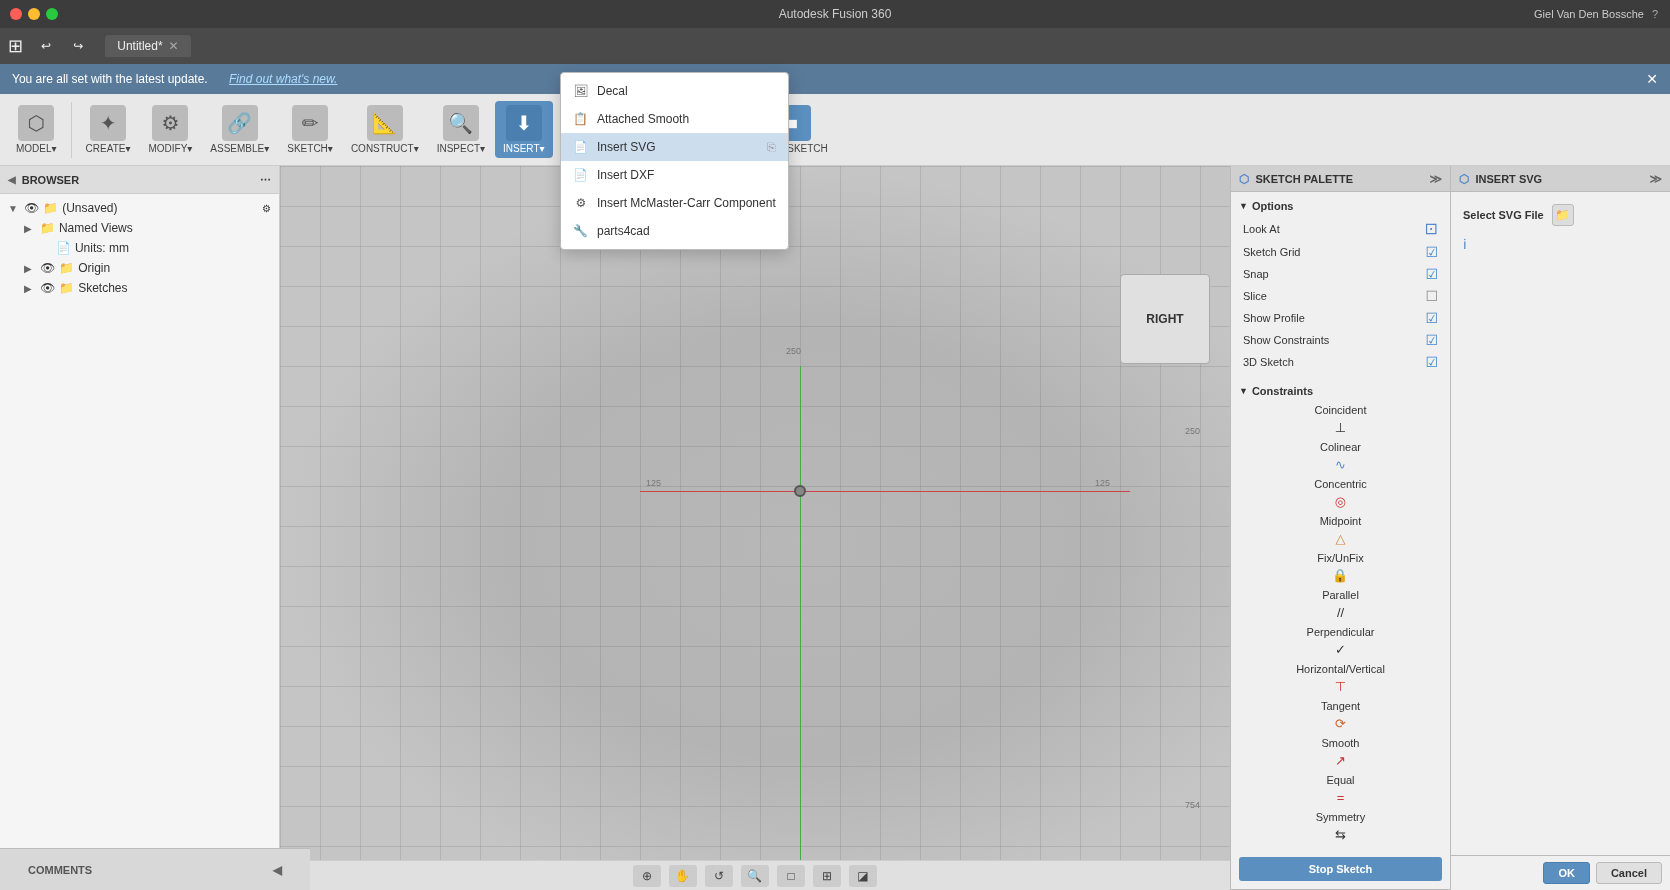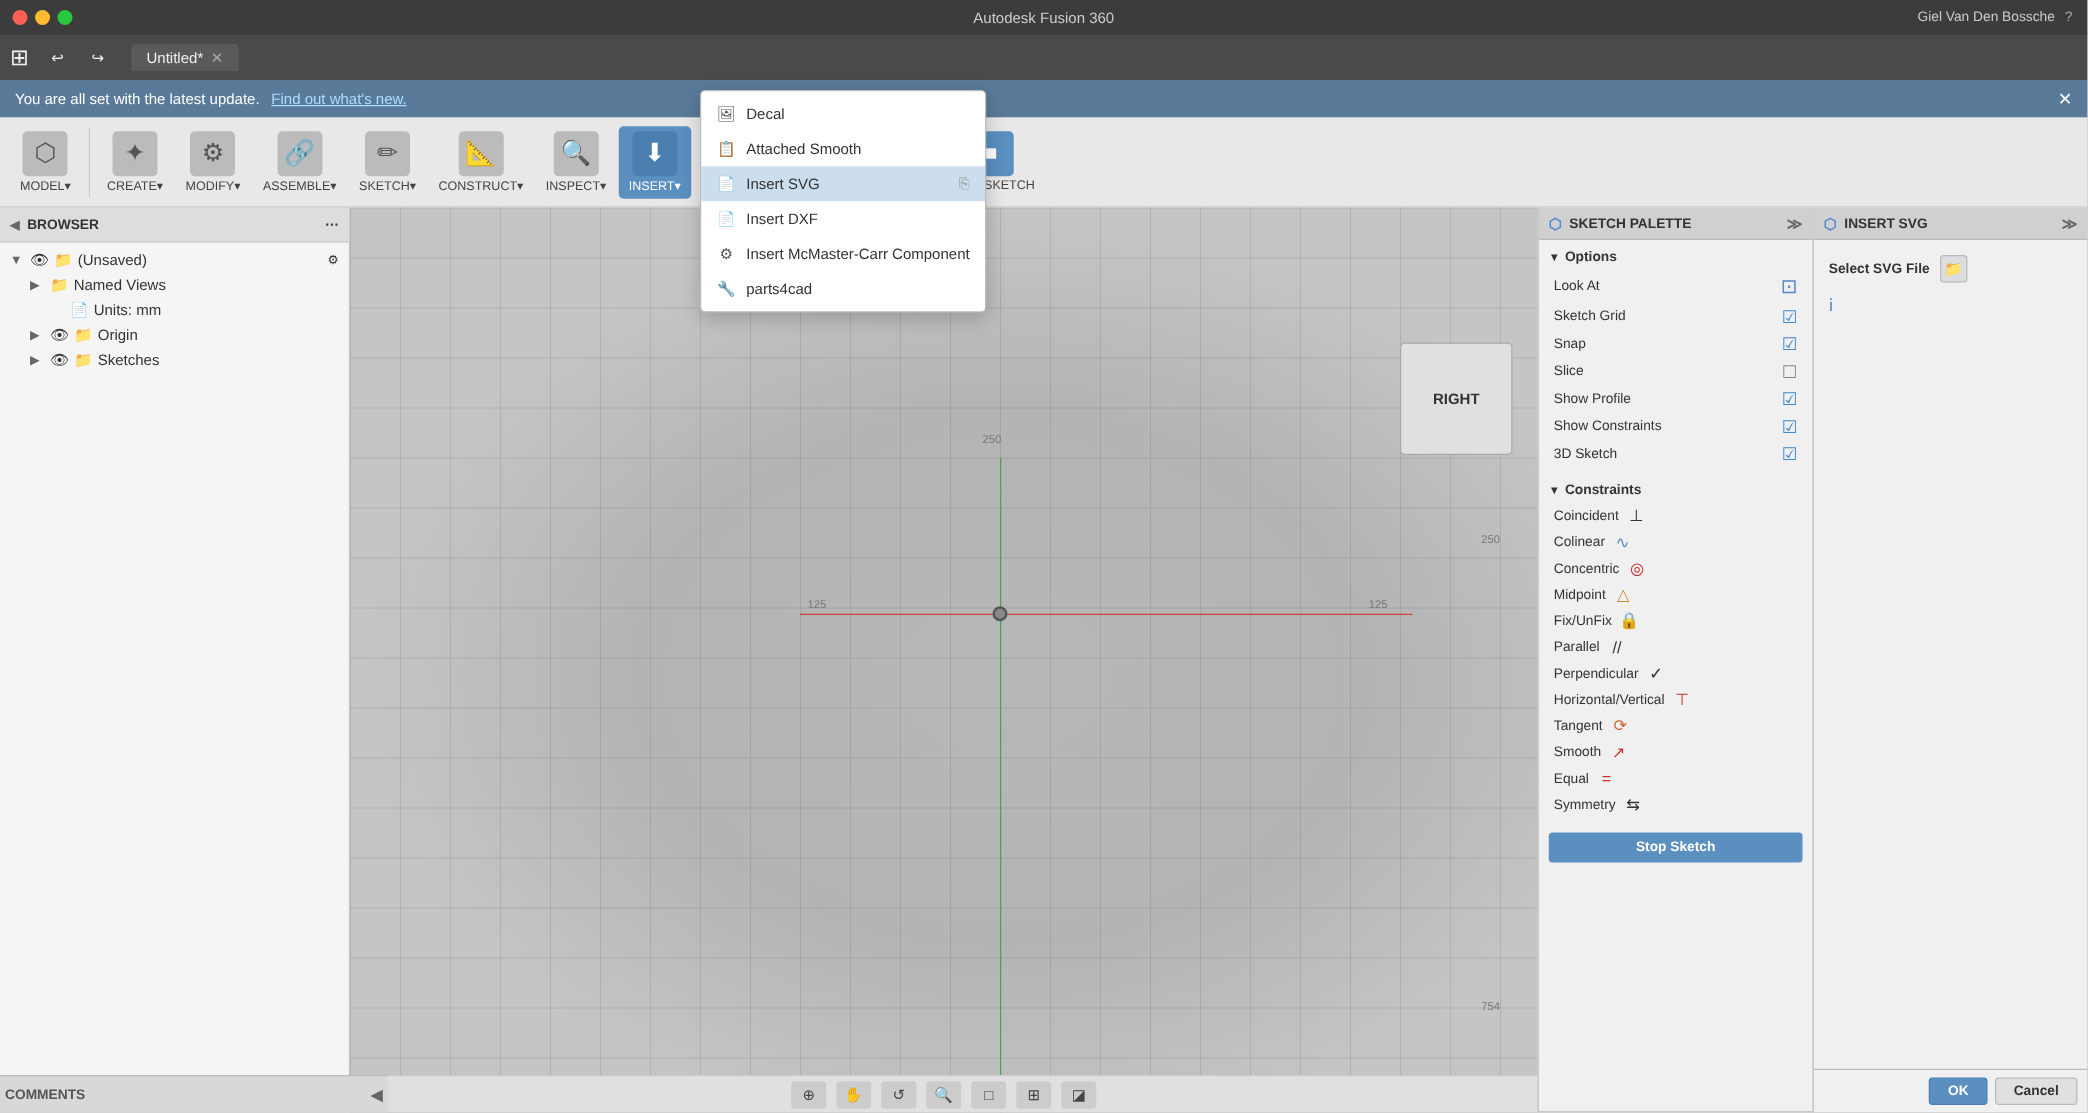--- a/index.html
+++ b/index.html
@@ -283,20 +283,21 @@
     .opt-icon { font-size: 14px; cursor: pointer; }
     .checkbox-checked { color: #4488cc; font-size: 14px; }
     .checkbox-empty { color: #888; font-size: 14px; }
     .constraint-row {
       display: flex;
       align-items: center;
       padding: 3px 12px;
       gap: 4px;
       font-size: 11px;
       color: #333;
+      flex-direction: column;
     }
     .constraint-icon { width: 20px; display: flex; justify-content: center; font-size: 13px; }
 
     
     #insert-svg-panel {
       width: 220px;
       background: #f0f0f0;
       border-left: 1px solid #bbb;
       display: flex;
       flex-direction: column;
@@ -354,26 +355,26 @@
       font-weight: bold;
     }
     .btn-primary {
       background: #5a8fc0;
       color: white;
       border-color: #4a7fb0;
     }
 
     
     #comments-bar {
-      height: 30px;
+      height: 42px;
       background: #d8d8d8;
       border-top: 1px solid #bbb;
       display: flex;
       align-items: center;
-      padding: 0 4px;
+      padding: 0 28px;
       font-size: 11px;
       color: #555;
       font-weight: bold;
       position: absolute;
       bottom: 0;
       left: 0;
       width: 310px;
     }
     .comments-expand { cursor: pointer; margin-left: auto; font-size: 12px; color: #666; }
 
@@ -466,21 +467,21 @@
 
     <div style="display:flex;align-items:center;background:#5a5a5a;border-radius:4px 4px 0 0;padding:4px 12px;gap:6px;cursor:pointer;">
       <span style="font-size:12px;color:#eee;">Untitled*</span>
       <span style="color:#aaa;font-size:12px;">✕</span>
     </div>
   </div>
 
   <div id="notifbar">
     <span>
       <span>You are all set with the latest update.</span>
-      <a style="color:#adf;text-decoration:underline;cursor:pointer;margin-left:6px;">Find out what's new.</a>
+      <a style="color:#adf;text-decoration:underline;cursor:pointer;margin-left:18px;font-style:italic;">Find out what's new.</a>
     </span>
     <span class="notif-close">✕</span>
   </div>
 
   <div id="toolbar">
     <div class="toolbar-group">
       <div class="icon-box">⬡</div>
       <span class="label">MODEL▾</span>
     </div>
     <div class="toolbar-sep"></div>

